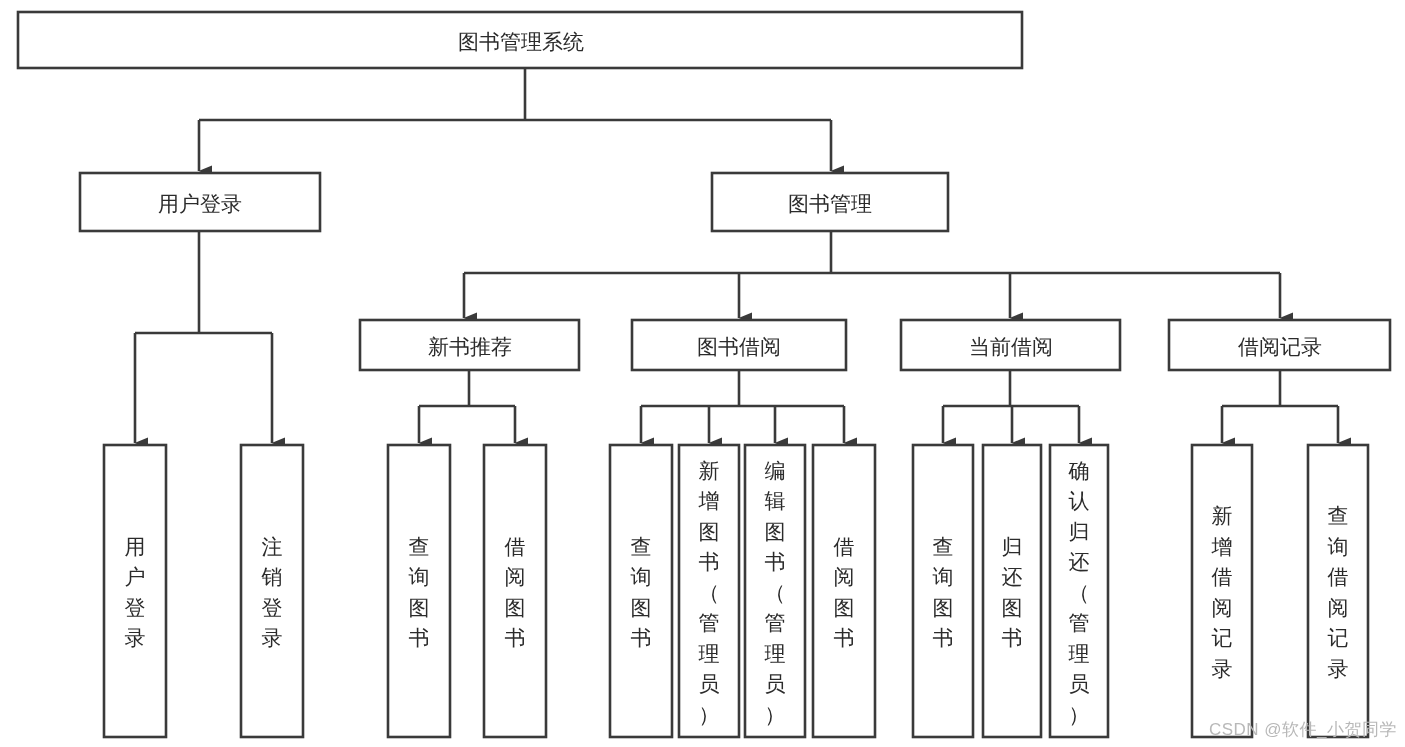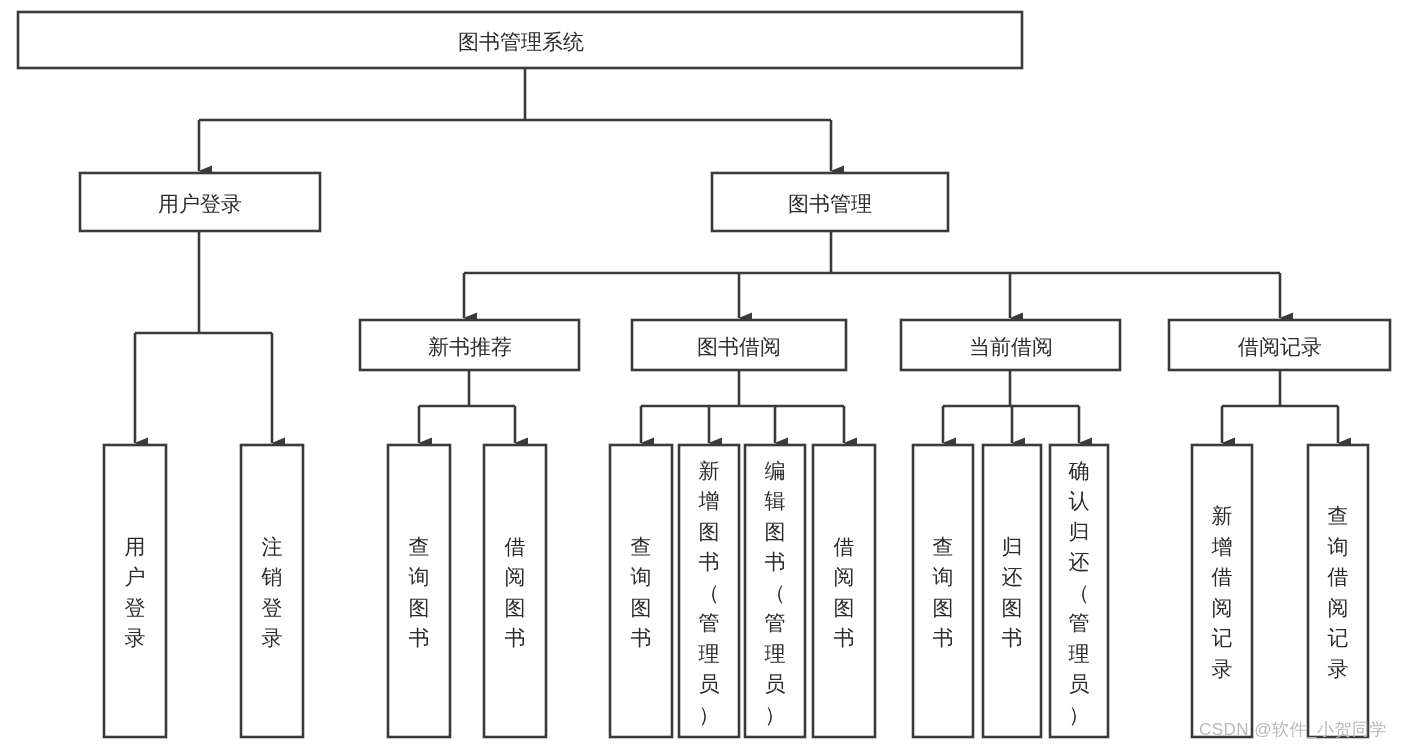--- a/index.html
+++ b/index.html
@@ -48,21 +48,21 @@
     dominant-baseline: central;
   }
   .leaf-label {
     font-family: "Liberation Sans", "DejaVu Sans", sans-serif;
     fill: #2b2b2b;
     font-size: 21px;
     text-anchor: middle;
   }
   .watermark {
     position: absolute;
-    right: 18px;
+    right: 8px;
     bottom: 6px;
     font-family: "Liberation Sans", "DejaVu Sans", sans-serif;
     font-size: 17px;
     color: #b8b8b8;
     white-space: nowrap;
     letter-spacing: 0.5px;
   }
 </style>
 </head>
 <body>

